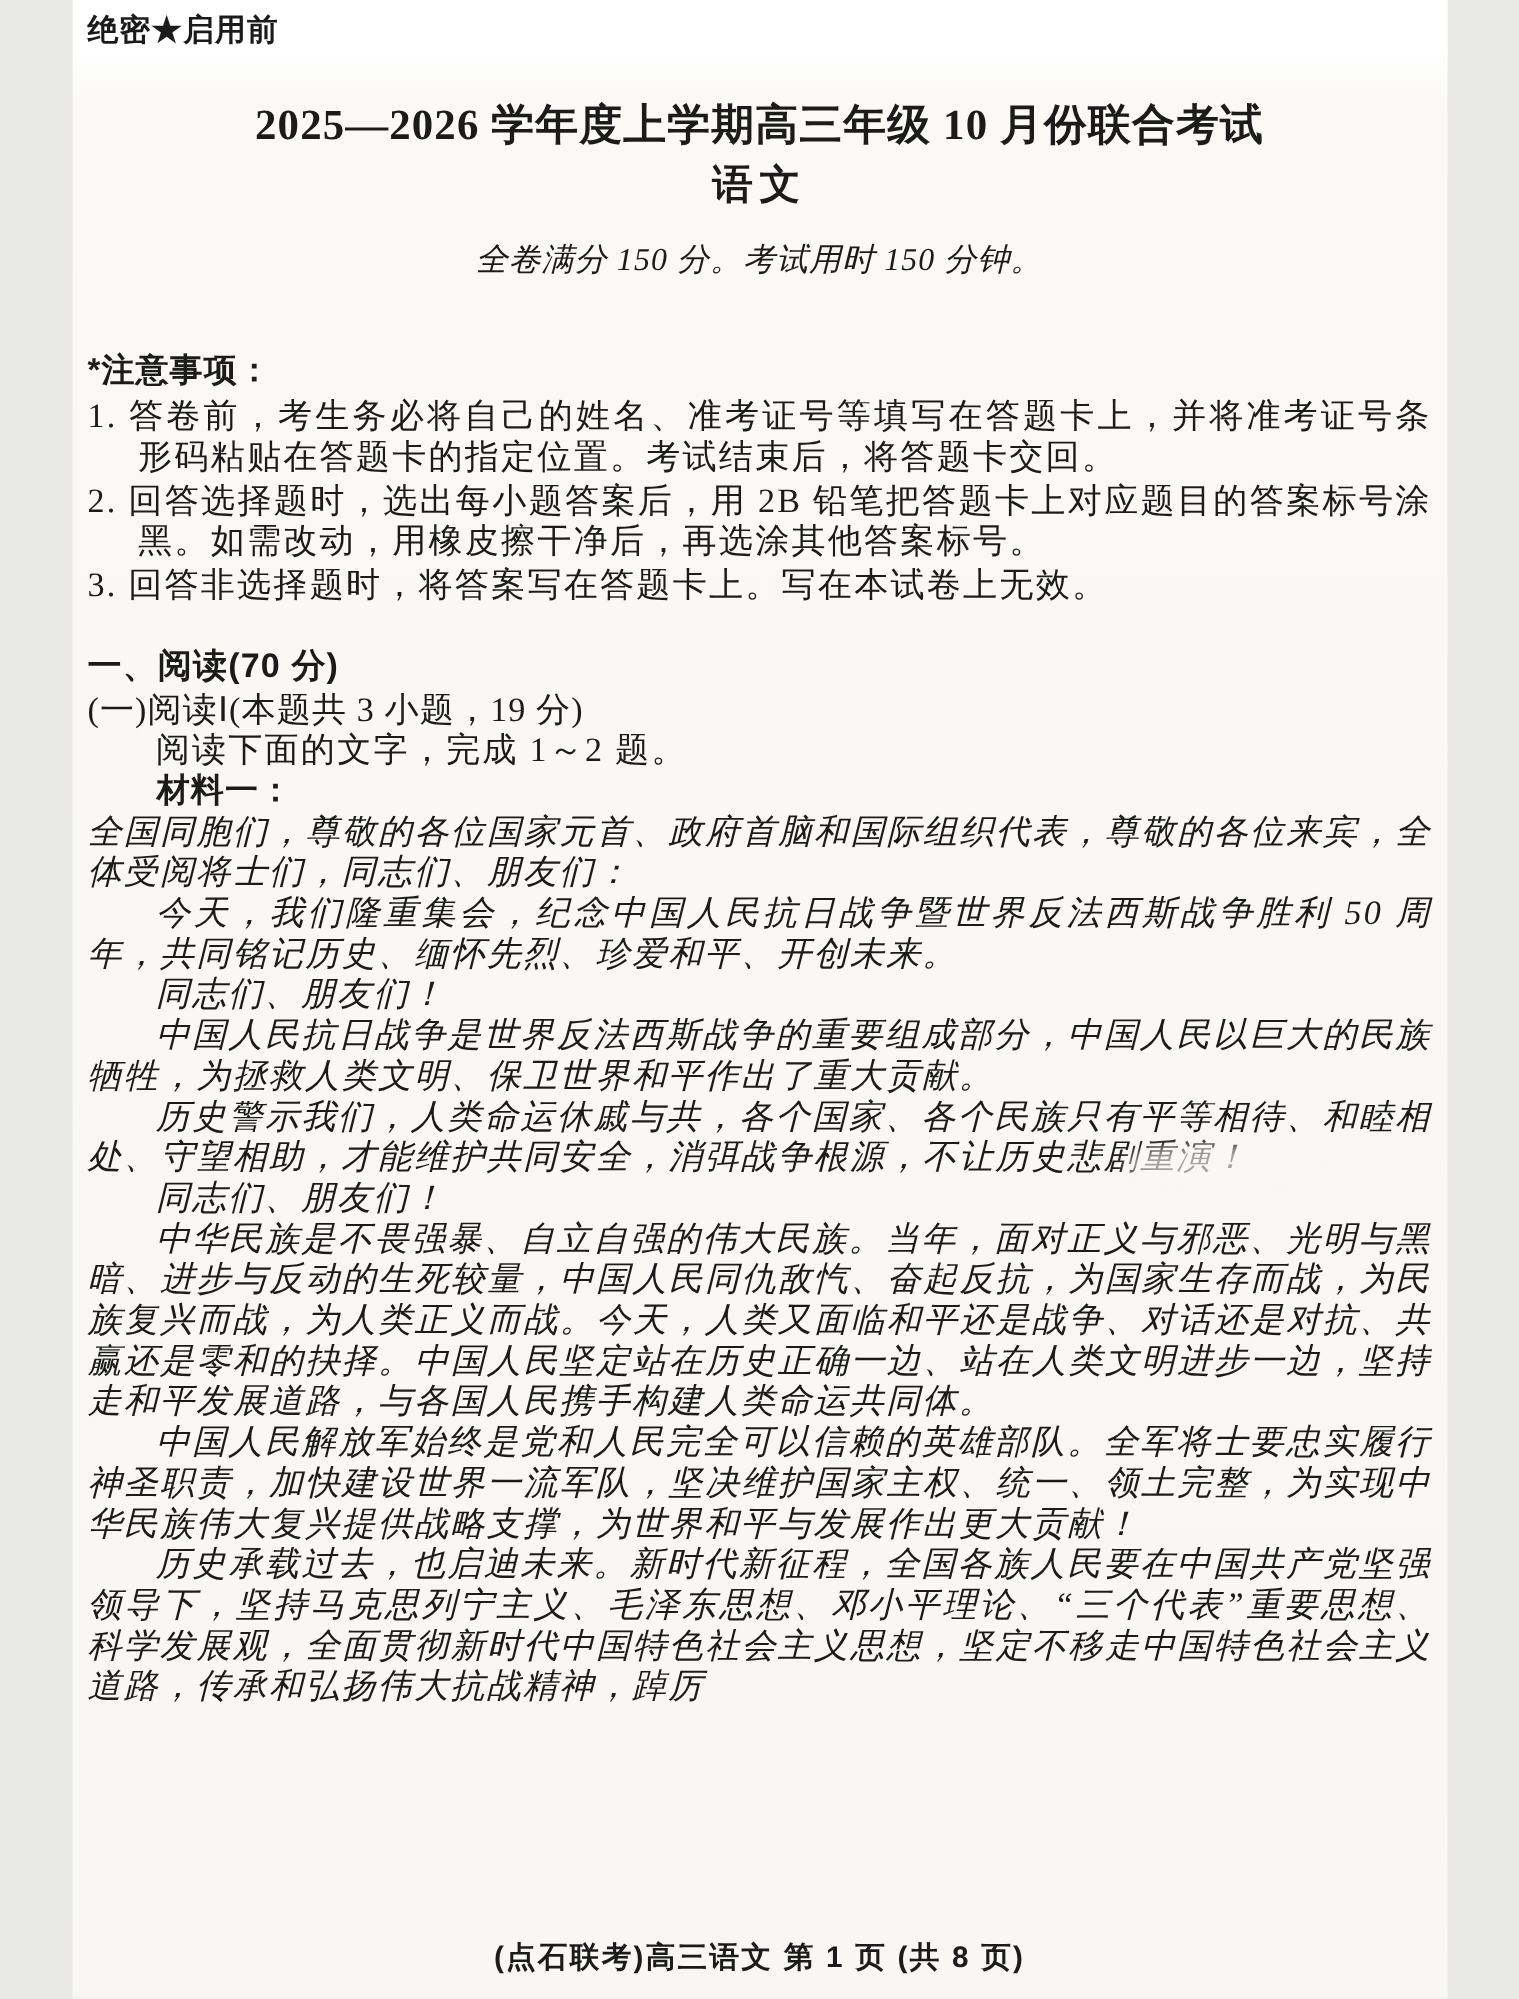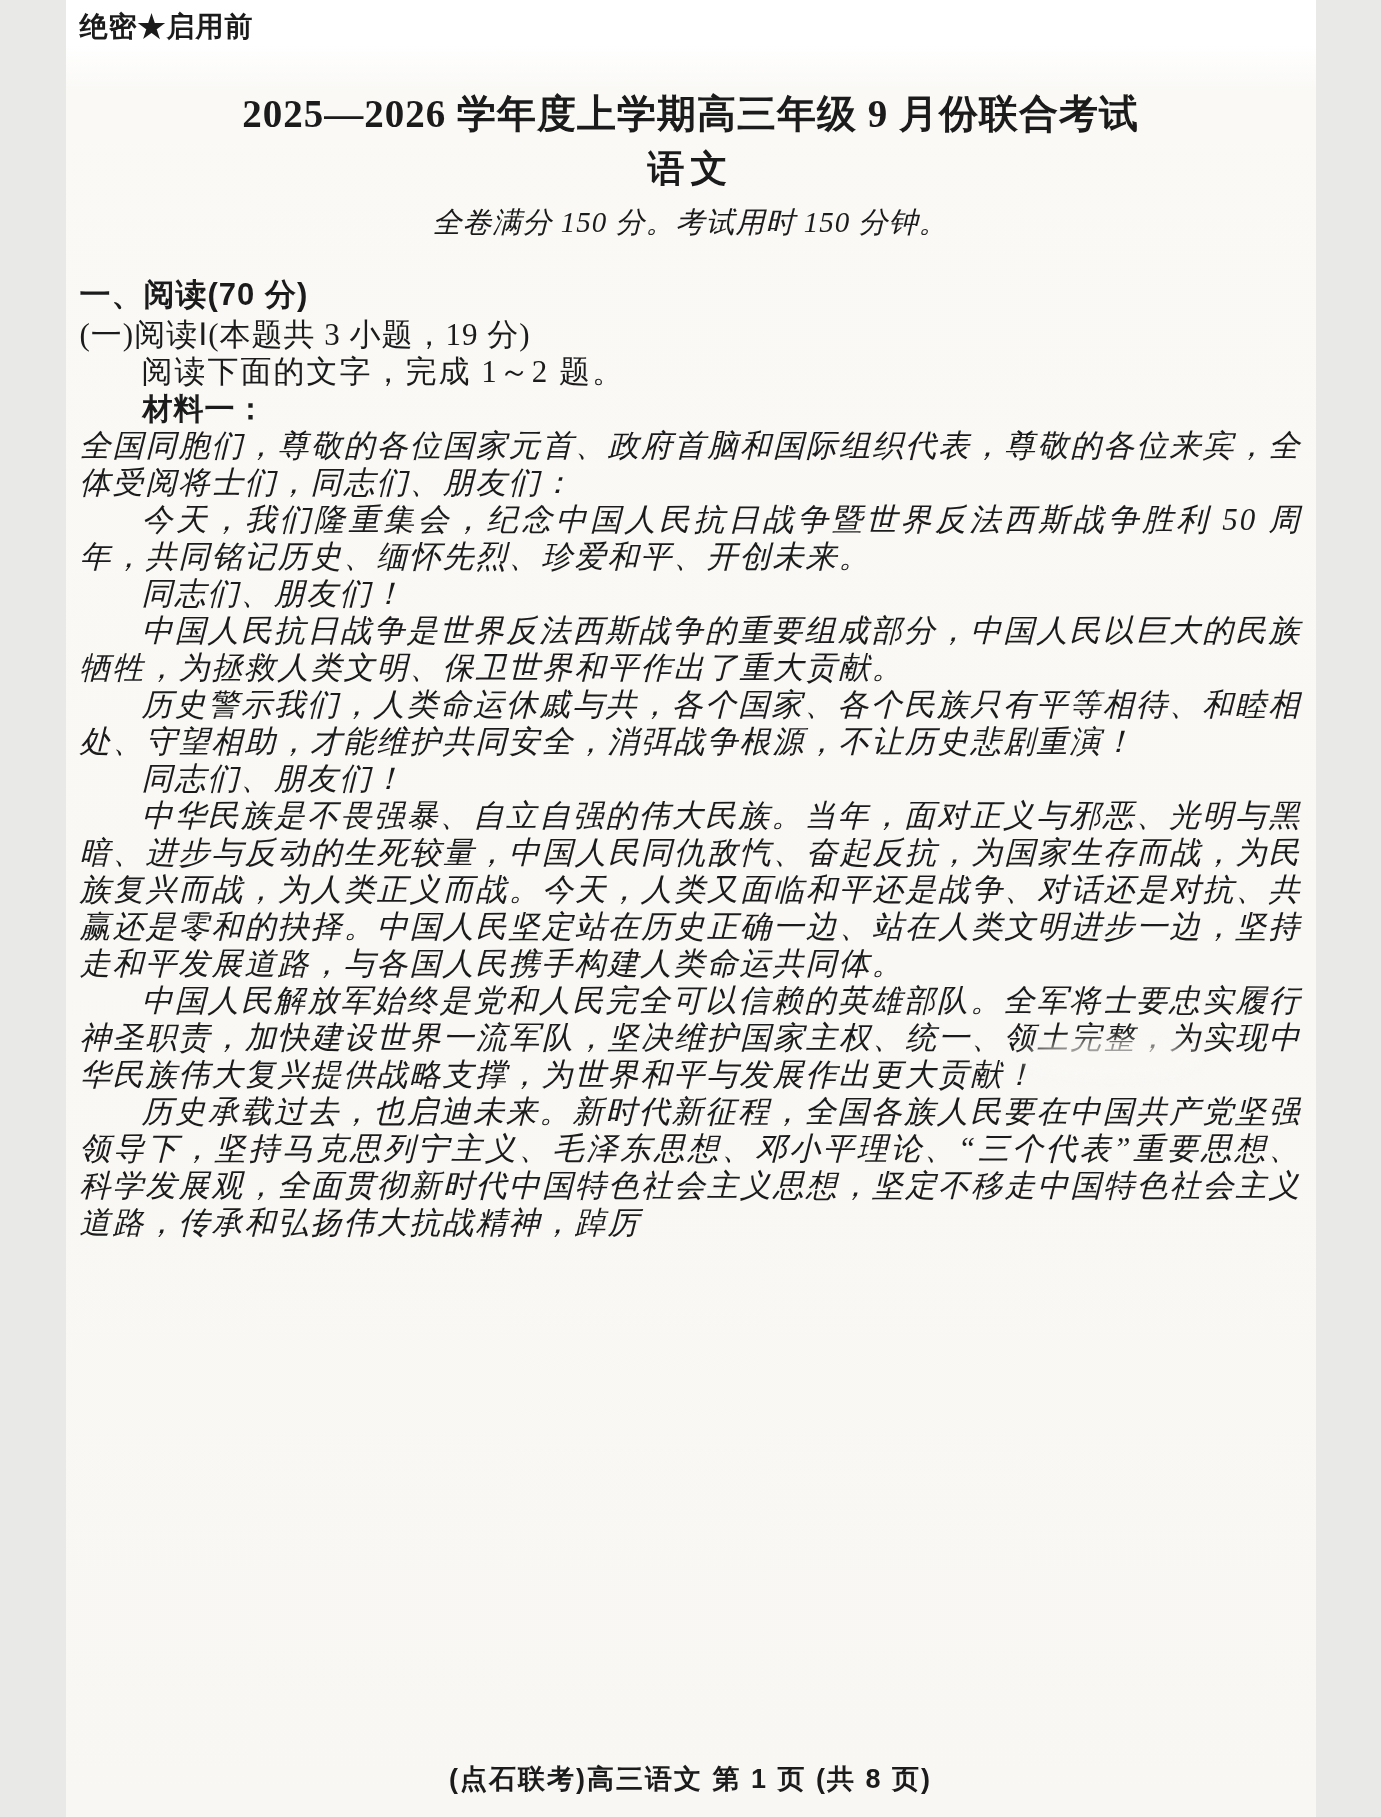--- a/index.html
+++ b/index.html
@@ -32,21 +32,21 @@
     font-size: 37px;
     font-weight: bold;
     letter-spacing: 6px;
     line-height: 46px;
     margin-top: 8px;
   }
   .exam-info {
     font-size: 29px;
     font-style: italic;
     line-height: 36px;
-    margin-top: 12px;
+    margin-top: 26px;
     letter-spacing: 1px;
   }
   .notice { margin-top: 64px; }
   .notice-heading {
     font-family: "Liberation Sans", sans-serif;
     font-weight: bold;
     font-size: 30px;
     line-height: 38px;
     letter-spacing: 1px;
   }
@@ -122,25 +122,31 @@
   }
 </style>
 </head>
 <body>
 
 <div class="page">
 
   <div class="classification">绝密★启用前</div>
 
   <div class="title-block">
-    <div class="exam-title">2025—2026 学年度上学期高三年级 9 月份联合考试</div>
+    <div class="exam-title">2025—2026 学年度上学期高三年级 10 月份联合考试</div>
     <div class="exam-subject">语文</div>
     <div class="exam-info">全卷满分 150 分。考试用时 150 分钟。</div>
   </div>
 
+  <div class="notice">
+    <div class="notice-heading">*注意事项：</div>
+    <div class="notice-item">1. 答卷前，考生务必将自己的姓名、准考证号等填写在答题卡上，并将准考证号条形码粘贴在答题卡的指定位置。考试结束后，将答题卡交回。</div>
+    <div class="notice-item">2. 回答选择题时，选出每小题答案后，用 2B 铅笔把答题卡上对应题目的答案标号涂黑。如需改动，用橡皮擦干净后，再选涂其他答案标号。</div>
+    <div class="notice-item">3. 回答非选择题时，将答案写在答题卡上。写在本试卷上无效。</div>
+  </div>
 
   <div class="section-heading">一、阅读(70 分)</div>
   <div class="subsection-heading">(一)阅读Ⅰ(本题共 3 小题，19 分)</div>
   <div class="instruction">阅读下面的文字，完成 1～2 题。</div>
   <div class="material-label">材料一：</div>
 
   <div class="material">
     <p class="no-indent">全国同胞们，尊敬的各位国家元首、政府首脑和国际组织代表，尊敬的各位来宾，全体受阅将士们，同志们、朋友们：</p>
     <p>今天，我们隆重集会，纪念中国人民抗日战争暨世界反法西斯战争胜利 50 周年，共同铭记历史、缅怀先烈、珍爱和平、开创未来。</p>
     <p>同志们、朋友们！</p>

